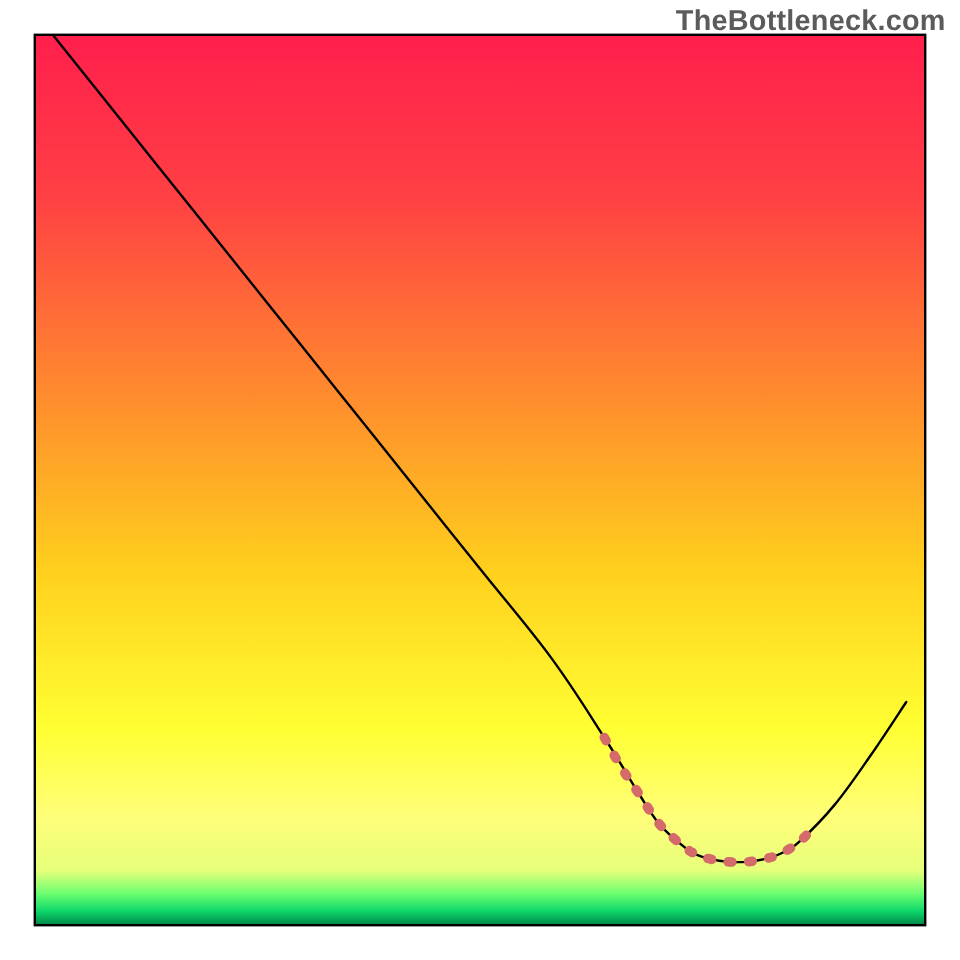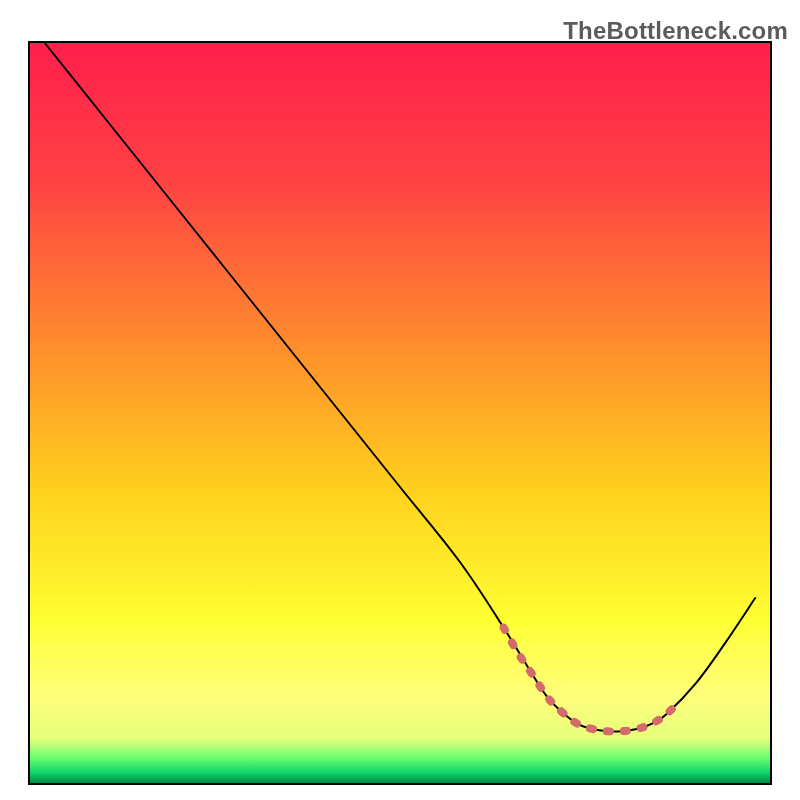--- a/index.html
+++ b/index.html
@@ -8,21 +8,20 @@
     width: 800px;
     height: 800px;
     overflow: hidden;
     background: #ffffff;
     font-family: Arial, Helvetica, sans-serif;
   }
   .stage {
     position: relative;
     width: 800px;
     height: 580px;
-    margin-top: 13px;
   }
   .watermark {
     position: absolute;
     top: 4px;
     right: 12px;
     font-size: 24px;
     font-weight: 600;
     color: #5b5b5b;
     letter-spacing: 0.2px;
     z-index: 10;

